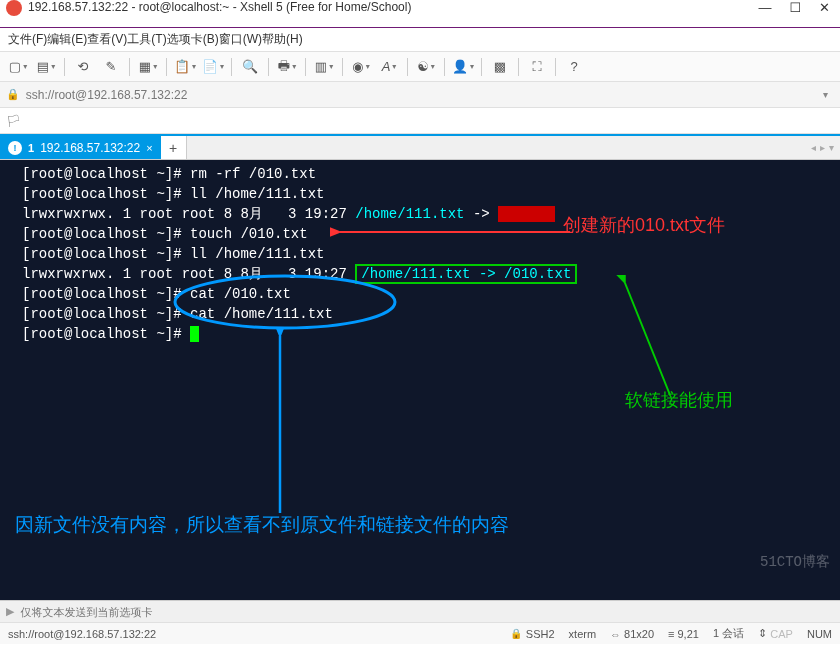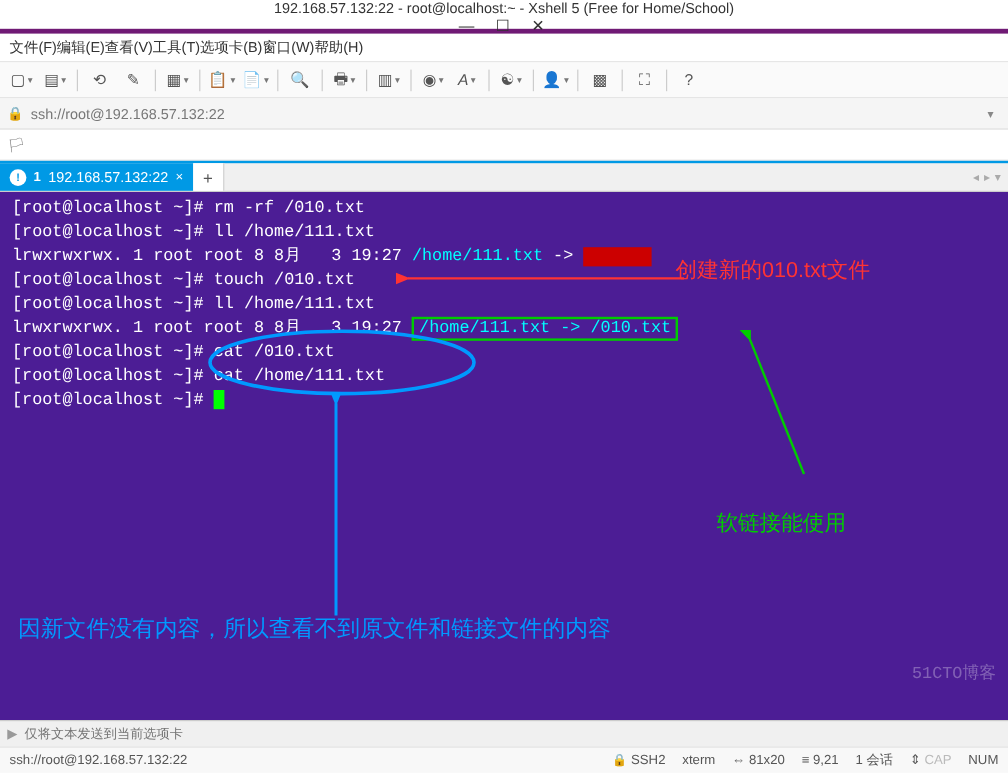--- a/index.html
+++ b/index.html
@@ -1,18 +1,18 @@
 <!DOCTYPE html>
 <html><head>
 <meta charset="utf-8">
 <style>
 * { margin: 0; padding: 0; box-sizing: border-box; }
 body { font-family: "Microsoft YaHei", Tahoma, sans-serif; font-size: 12px; background: #fff; width: 840px; height: 650px; overflow: hidden; position: relative; }
 
-.titlebar { height: 28px; display: flex; align-items: center; padding: 0 6px; border-bottom: 4px solid #701a75; flex-direction: column; }
+.titlebar { height: 28px; display: flex; align-items: flex-start; padding: 0 6px; border-bottom: 1px solid #701a75; }
 .titlebar .app-icon { width: 16px; height: 16px; background: #e74c3c; border-radius: 50%; margin-right: 6px; }
 .titlebar .title-text { flex: 1; font-size: 12px; color: #333; }
 .titlebar .win-controls { display: flex; gap: 18px; font-size: 13px; color: #333; padding-right: 4px; }
 .titlebar .win-controls span { cursor: pointer; }
 
 .menubar { height: 24px; display: flex; align-items: center; padding: 0 8px; font-size: 12px; color: #333; border-bottom: 1px solid #e0e0e0; }
 .menubar span { cursor: pointer; }
 
 .toolbar { height: 30px; display: flex; align-items: center; padding: 0 6px; gap: 4px; border-bottom: 1px solid #e0e0e0; background: #fafafa; }
 .tool-btn { display: inline-flex; align-items: center; justify-content: center; width: 24px; height: 22px; color: #555; font-size: 13px; cursor: pointer; border-radius: 2px; position: relative; }
@@ -28,21 +28,21 @@
 .hintbar .flag { margin-right: 6px; font-size: 12px; }
 
 .tabbar { height: 26px; background: #f0f0f0; border-top: 2px solid #0099e5; border-bottom: 1px solid #ccc; display: flex; align-items: stretch; position: relative; }
 .tab { display: flex; align-items: center; background: #0099e5; color: #fff; padding: 0 8px; font-size: 12px; gap: 6px; }
 .tab .badge { width: 14px; height: 14px; background: #fff; color: #0099e5; border-radius: 50%; display: inline-flex; align-items: center; justify-content: center; font-size: 9px; font-weight: bold; }
 .tab .num { color: #fff; font-weight: bold; font-size: 11px; }
 .tab .close { font-size: 11px; cursor: pointer; }
 .tab-add { width: 26px; display: flex; align-items: center; justify-content: center; background: #fff; border-right: 1px solid #ccc; font-size: 14px; color: #555; cursor: pointer; }
 .tabbar .nav-arrows { position: absolute; right: 6px; top: 0; bottom: 0; display: flex; align-items: center; gap: 4px; color: #aaa; font-size: 10px; }
 
-.terminal { background: #4c1d95; height: 440px; font-family: Consolas, "Courier New", monospace; font-size: 14px; line-height: 20px; padding: 4px 10px; color: #fff; position: relative; overflow: hidden; }
+.terminal { background: #0f172a; height: 440px; font-family: Consolas, "Courier New", monospace; font-size: 14px; line-height: 20px; padding: 4px 22px; color: #fff; position: relative; overflow: hidden; }
 .term-line { white-space: pre; }
 .cyan { color: #00ffff; }
 .redbg { background: #c00; color: #c00; padding: 0 24px; }
 .greenbox { border: 2px solid #00cc00; color: #00ffff; padding: 0 4px; }
 .cursor { background: #00ff00; display: inline-block; width: 9px; height: 16px; vertical-align: middle; }
 
 .annotation { position: absolute; font-family: "Microsoft YaHei", sans-serif; font-size: 18px; pointer-events: none; }
 .annotation.red { color: #ff3333; }
 .annotation.green { color: #00cc00; }
 .annotation.blue { color: #0099ff; text-align: center; }
@@ -164,21 +164,21 @@
   <div class="annotation red" style="left:563px; top:55px;">创建新的010.txt文件</div>
 
   <svg class="arrow-svg" style="left:610px; top:115px;" width="120" height="130">
     <defs>
         <marker id="ah-green" markerWidth="10" markerHeight="8" refX="1" refY="4" orient="auto">
           <polygon points="10 0, 0 4, 10 8" fill="#00cc00"></polygon>
         </marker>
       </defs>
     <line x1="60" y1="120" x2="15" y2="8" stroke="#00cc00" stroke-width="2" marker-end="url(#ah-green)"></line>
   </svg>
-  <div class="annotation green" style="left:597px; top:230px;margin-top:36px;">软链接能使用</div>
+  <div class="annotation green" style="left:625px; top:230px;">软链接能使用</div>
 
   <svg class="arrow-svg" style="left:170px; top:112px;" width="230" height="60">
     <ellipse cx="115" cy="30" rx="110" ry="26" fill="none" stroke="#0099ff" stroke-width="3"></ellipse>
   </svg>
 
   <svg class="arrow-svg" style="left:260px; top:168px;" width="40" height="190">
     <defs>
         <marker id="ah-blue" markerWidth="10" markerHeight="8" refX="1" refY="4" orient="auto">
           <polygon points="10 0, 0 4, 10 8" fill="#0099ff"></polygon>
         </marker>

